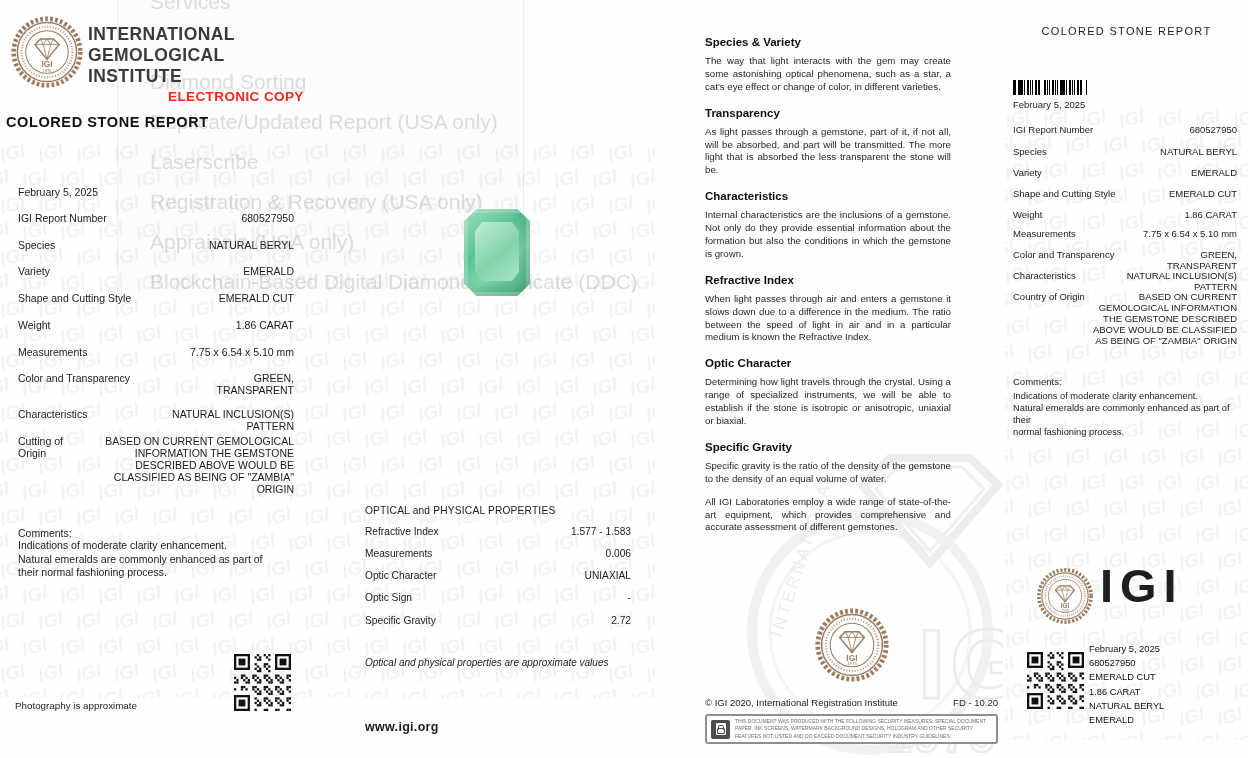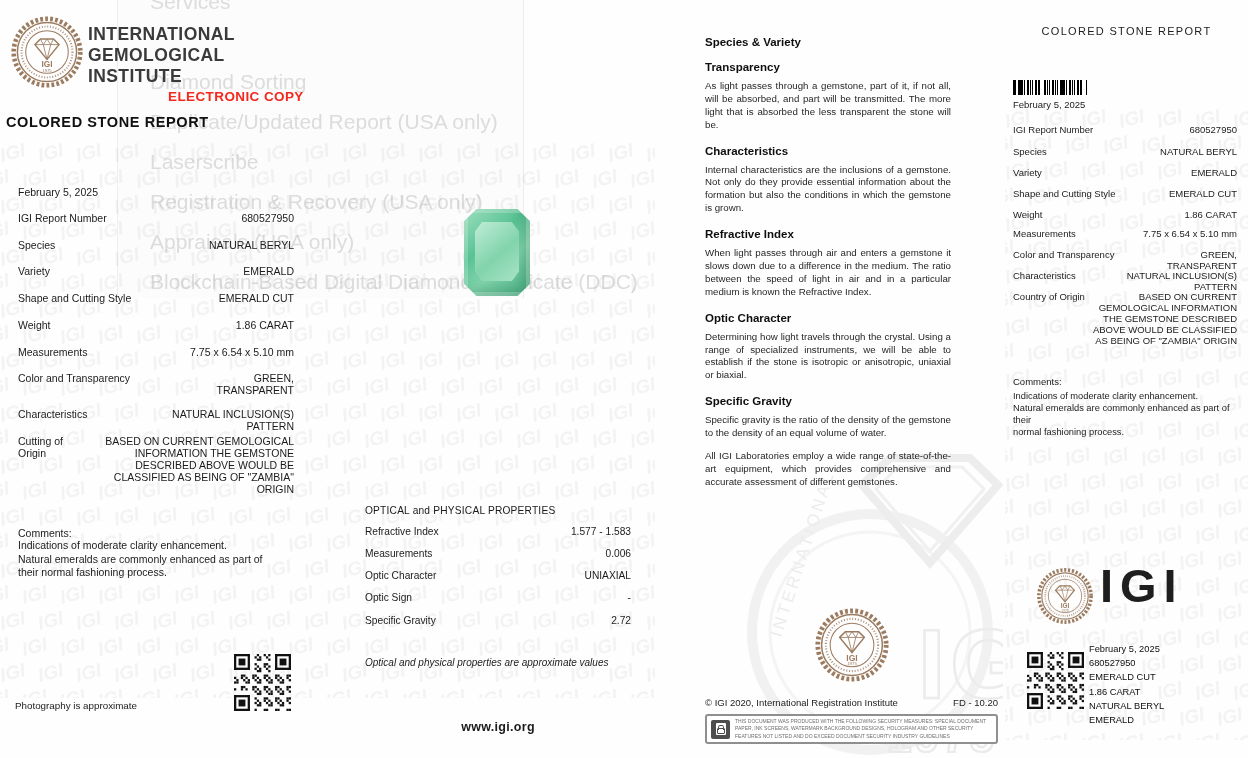--- a/index.html
+++ b/index.html
@@ -26,21 +26,21 @@
   .lrow{left:18px;width:276px;}
   .lrow .val{max-width:218px;}
   .srow{left:1013px;width:224px;font-size:9.5px;}
   .srow .val{max-width:172px;}
   .date-line{font-size:10.5px;}
   .comments{font-size:10.5px;line-height:13.5px;white-space:pre-line;}
   
   .opt-title{position:absolute;left:365px;top:505px;font-size:10.2px;letter-spacing:.2px;}
   .orow{left:365px;width:266px;font-size:10.2px;}
   .opt-note{position:absolute;left:365px;top:657px;font-size:10px;font-style:italic;color:#222;}
-  .website{position:absolute;left:365px;top:720px;width:266px;text-align:center;font-size:12.5px;font-weight:bold;letter-spacing:.3px;}
+  .website{position:absolute;left:365px;top:720px;width:266px;font-size:12.5px;font-weight:bold;letter-spacing:.3px;}
   .photo-note{position:absolute;left:15px;top:700px;font-size:9.8px;}
   
   .gem{position:absolute;left:464px;top:209px;width:66px;height:87px;
        background:linear-gradient(140deg,#9fe0bf,#58c394 38%,#83d5ad 62%,#47ae81);
        clip-path:polygon(19% 0,81% 0,100% 14%,100% 86%,81% 100%,19% 100%,0 86%,0 14%);
        box-shadow:inset 0 0 0 4px rgba(255,255,255,.22), inset -8px -6px 14px rgba(20,90,60,.25);}
   .gem .table-facet{position:absolute;left:11px;top:13px;right:11px;bottom:15px;
        background:linear-gradient(140deg,#c0ecd7,#82d4ac 55%,#a9e3c7);
        clip-path:polygon(16% 0,84% 0,100% 16%,100% 84%,84% 100%,16% 100%,0 84%,0 16%);}
   
@@ -914,20 +914,21 @@
         <rect x="54.72" y="36.48" width="2.28" height="2.28" fill="#111"></rect>
         <rect x="54.72" y="43.31999999999999" width="2.28" height="2.28" fill="#111"></rect>
         <rect x="54.72" y="47.879999999999995" width="2.28" height="2.28" fill="#111"></rect>
         <rect x="54.72" y="54.72" width="2.28" height="2.28" fill="#111"></rect>
       </svg></div>
   <div class="photo-note">Photography is approximate</div>
   <div class="website">www.igi.org</div>
 
   <div class="edu">
     <h3>Species &amp; Variety</h3>
+    <p>The way that light interacts with the gem may create some astonishing optical phenomena, such as a star, a cat's eye effect or change of color, in different varieties.</p>
     <h3>Transparency</h3>
     <p>As light passes through a gemstone, part of it, if not all, will be absorbed, and part will be transmitted. The more light that is absorbed the less transparent the stone will be.</p>
     <h3>Characteristics</h3>
     <p>Internal characteristics are the inclusions of a gemstone. Not only do they provide essential information about the formation but also the conditions in which the gemstone is grown.</p>
     <h3>Refractive Index</h3>
     <p>When light passes through air and enters a gemstone it slows down due to a difference in the medium. The ratio between the speed of light in air and in a particular medium is known the Refractive Index.</p>
     <h3>Optic Character</h3>
     <p>Determining how light travels through the crystal. Using a range of specialized instruments, we will be able to establish if the stone is isotropic or anisotropic, uniaxial or biaxial.</p>
     <h3>Specific Gravity</h3>
     <p>Specific gravity is the ratio of the density of the gemstone to the density of an equal volume of water.</p>

